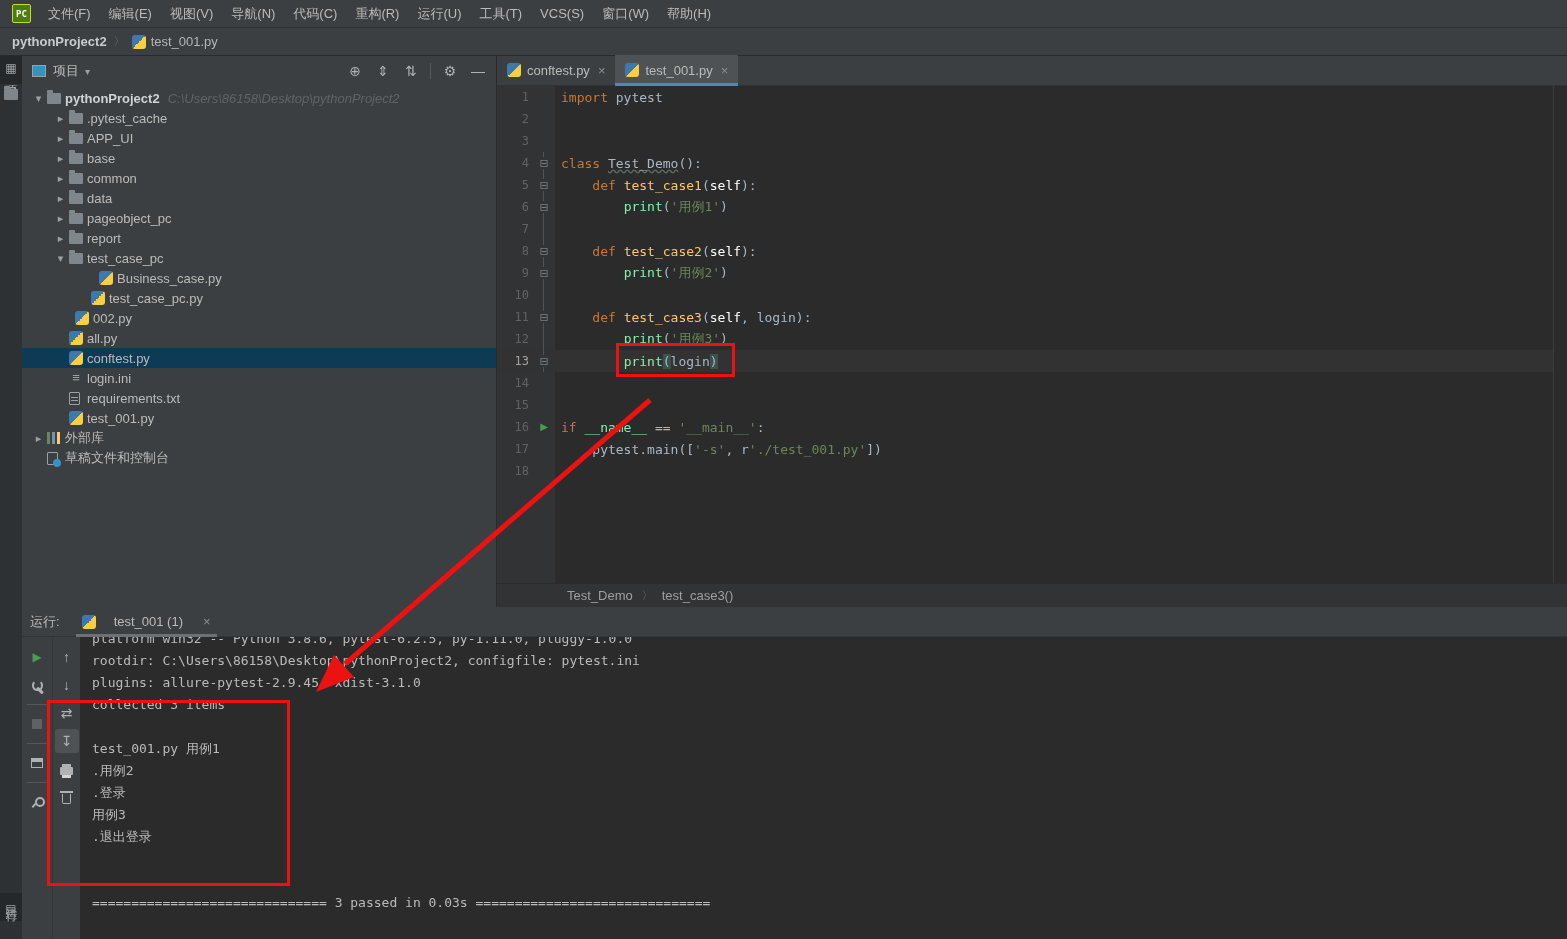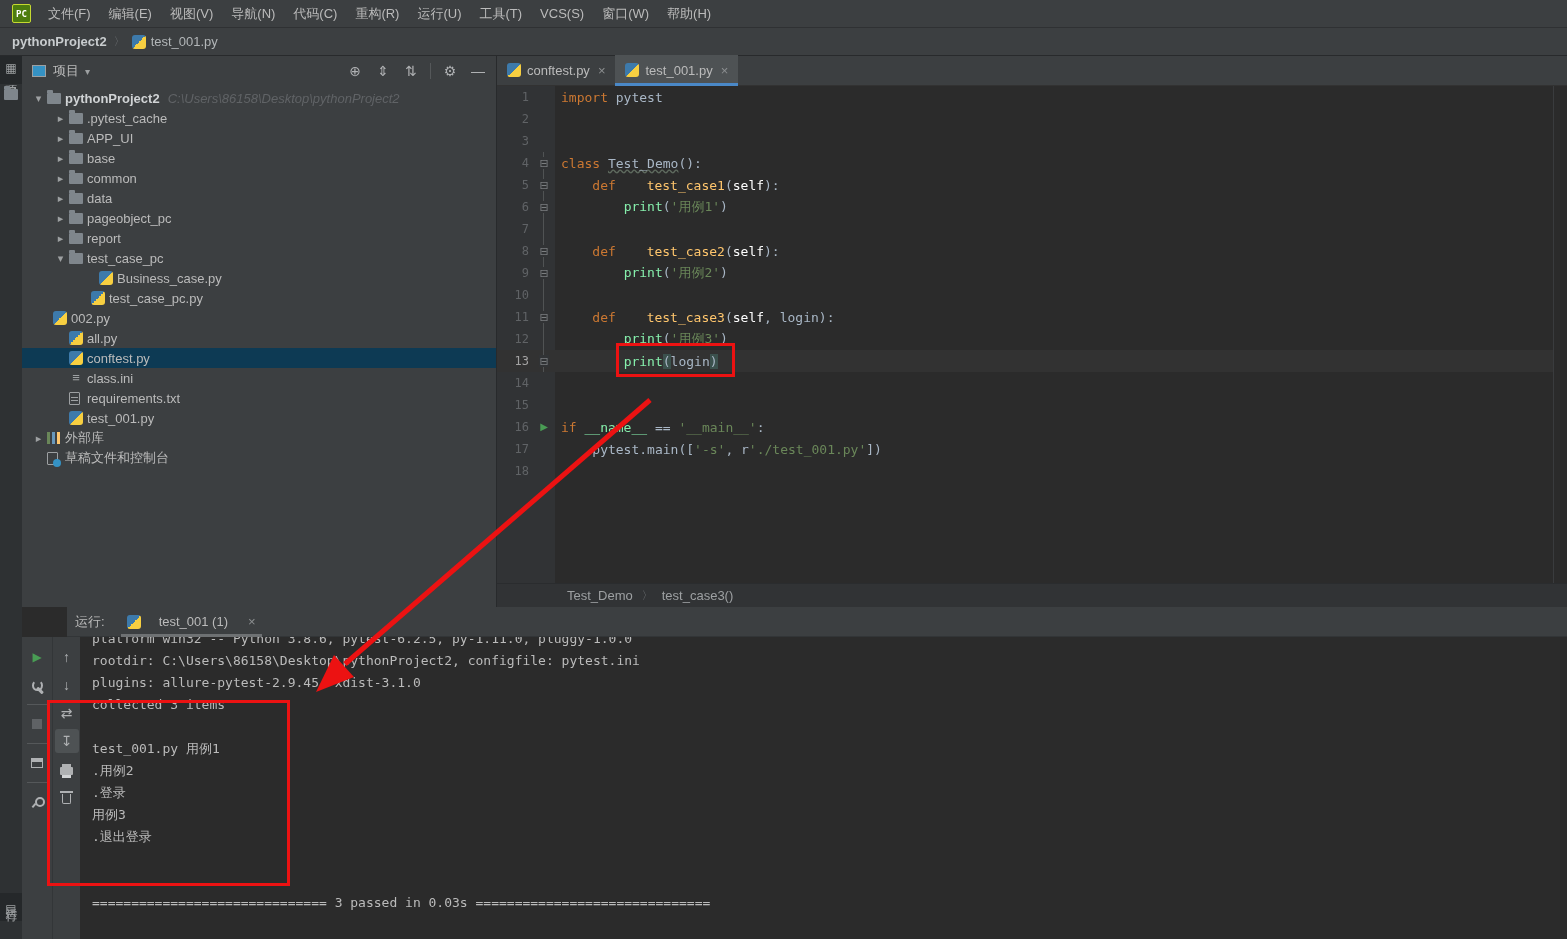--- a/index.html
+++ b/index.html
@@ -92,34 +92,34 @@
              font-family:"DejaVu Sans Mono",monospace; }
   .eline.current .gut-num { color:#a4a3a3; }
   .gut-mark { flex:0 0 22px; text-align:center; font-size:10px; color:#606366; position:relative; height:22px;
               line-height:22px; }
   .gut-mark.vl::before { content:""; position:absolute; left:10px; top:0; bottom:0; width:1px; background:#505354; }
   .gut-mark .fold { position:relative; z-index:1; background:#313335; color:#7b7e80; font-size:11px; }
   .gut-mark .runmark { color:#499c54; font-size:10px; position:relative; z-index:1; }
   .gutter-bg { position:absolute; left:0; top:0; bottom:0; width:58px; background:#313335; }
   .code { white-space:pre; font-family:"DejaVu Sans Mono","Liberation Mono",monospace; font-size:13px;
           color:#a9b7c6; padding-left:6px; position:relative; z-index:1; }
-  .c-kw  { color:#cc7832; } .c-fn { color:#ffc66d;margin-left:23px; } .c-slf { color:#ffffff; }
+  .c-kw  { color:#cc7832; } .c-fn { color:#ffc66d; } .c-slf { color:#ffffff; }
   .c-bi  { color:#86efac; } .c-st { color:#6a8759; } .c-pl  { color:#a9b7c6; }
   .c-mp  { background:#3b514d; }
   .u-weak { text-decoration:underline; text-decoration-style:wavy; text-decoration-color:#5f6b5f; }
   .editor-scroll { position:absolute; right:0; top:86px; width:14px; height:497px; background:#2b2b2b;
                    border-left:1px solid #3a3c3e; }
 
   .ebread { position:absolute; left:497px; top:583px; right:0; height:24px; background:#313335;
             display:flex; align-items:center; padding-left:70px; color:#9da0a2; border-top:1px solid #2a2c2e; }
   .ebread .sep { margin:0 9px; color:#6e7174; font-size:11px; }
 
   
   .run-header { position:absolute; left:22px; top:607px; right:0; height:30px; background:#3c3f41;
-                display:flex; align-items:center; border-bottom:1px solid #323537;margin-left:45px; }
+                display:flex; align-items:center; border-bottom:1px solid #323537; }
   .run-label { color:#bbbbbb; margin:0 14px 0 8px; }
   .rtab { display:flex; align-items:center; gap:18px; height:30px; padding:0 8px; position:relative; }
   .rtab::after { content:""; position:absolute; left:2px; right:2px; bottom:0; height:3px; background:#6e7173; }
 
   .run-toolbar1 { position:absolute; left:22px; top:637px; width:30px; bottom:0; background:#3c3f41;
                   display:flex; flex-direction:column; align-items:center; padding-top:6px; }
   .run-toolbar2 { position:absolute; left:52px; top:637px; width:28px; bottom:0; background:#3c3f41;
                   display:flex; flex-direction:column; align-items:center; padding-top:6px;
                   border-left:1px solid #333638; }
   .rt-btn { width:24px; height:24px; margin:2px 0; display:flex; align-items:center; justify-content:center;
@@ -290,21 +290,21 @@
           </span>
           <span class="tlabel">Business_case.py</span>
         </div>
         <div class="tree-row" style="padding-left: 52px;">
           <span class="chev"></span>
           <span class="ticon">
             <span class="i-py"></span>
           </span>
           <span class="tlabel">test_case_pc.py</span>
         </div>
-        <div class="tree-row" style="padding-left: 14px;">
+        <div class="tree-row" style="padding-left: 36px;">
           <span class="chev"></span>
           <span class="ticon">
             <span class="i-py"></span>
           </span>
           <span class="tlabel">002.py</span>
         </div>
         <div class="tree-row" style="padding-left: 30px;">
           <span class="chev"></span>
           <span class="ticon">
             <span class="i-py"></span>
@@ -316,21 +316,21 @@
           <span class="ticon">
             <span class="i-py"></span>
           </span>
           <span class="tlabel">conftest.py</span>
         </div>
         <div class="tree-row" style="padding-left: 30px;">
           <span class="chev"></span>
           <span class="ticon">
             <span class="i-ini">≡</span>
           </span>
-          <span class="tlabel">class.ini</span>
+          <span class="tlabel">login.ini</span>
         </div>
         <div class="tree-row" style="padding-left: 30px;">
           <span class="chev"></span>
           <span class="ticon">
             <span class="i-txt"></span>
           </span>
           <span class="tlabel">requirements.txt</span>
         </div>
         <div class="tree-row" style="padding-left: 30px;">
           <span class="chev"></span>

